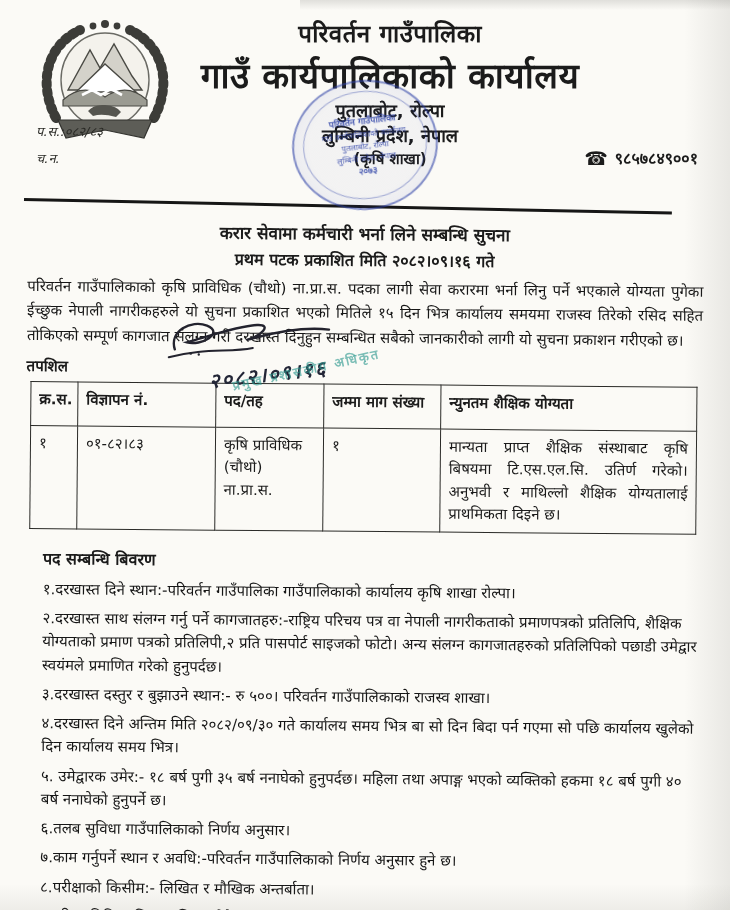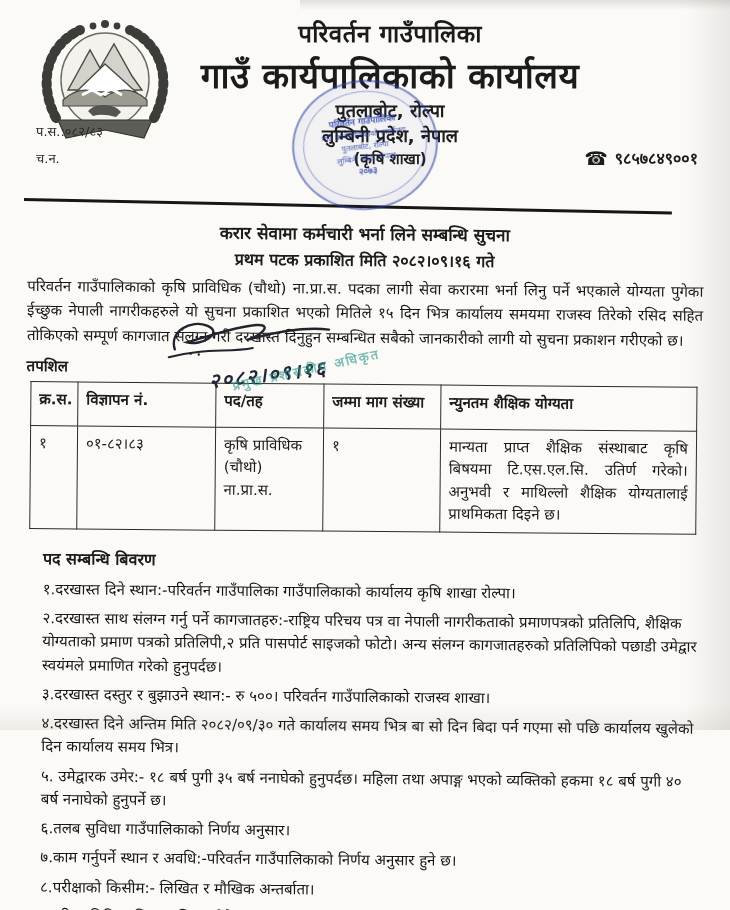--- a/index.html
+++ b/index.html
@@ -3,40 +3,40 @@
 <meta charset="utf-8">
 <style>
   * { box-sizing: border-box; margin: 0; padding: 0; }
   html, body {
     width: 730px; height: 910px;
     font-family: "DejaVu Sans", "Liberation Sans", sans-serif;
     background: #fbfaf6;
     color: #1b1b1b;
     overflow: hidden;
   }
-  .page { position: relative; width: 730px; height: 730px; background: #fbfaf6; }
+  .page { position: relative; width: 730px; height: 910px; background: #fbfaf6; }
 
   
   .shade-right { position:absolute; top:0; right:0; width:46px; height:100%;
     background: linear-gradient(to right, rgba(120,120,115,0) 0%, rgba(120,120,115,.14) 100%); pointer-events:none; z-index:30; }
   .shade-top { position:absolute; top:0; left:300px; right:0; height:10px;
     background: linear-gradient(to bottom, rgba(100,100,95,.18), rgba(100,100,95,0)); pointer-events:none; z-index:30; }
   .shade-bottom { position:absolute; bottom:0; left:0; width:100%; height:26px;
     background: linear-gradient(to top, rgba(120,120,110,.10), rgba(120,120,110,0)); pointer-events:none; z-index:30; }
 
   
   .letterhead { position: absolute; top: 0; left: 0; width: 100%; height: 205px; }
   .emblem { position: absolute; left: 30px; top: 18px; width: 150px; height: 132px; }
   .head-center { position: absolute; left: 155px; top: 16px; width: 470px; text-align: center; }
   .muni-name   { font-size: 24px; font-weight: bold; letter-spacing: .5px; }
   .office-name { font-size: 35px; font-weight: bold; margin-top: 2px; letter-spacing: .5px; }
   .addr        { font-size: 18px; font-weight: bold; line-height: 1.25; margin-top: 2px; }
   .branch      { font-size: 15px; font-weight: bold; margin-top: 1px; }
 
-  .refs { position: absolute; left: 36px; top: 118px; font-size: 13px; line-height: 2.1; color: #2a2a26; }
+  .refs { position: absolute; left: 36px; top: 118px; font-size: 13px; line-height: 2.1; color: #2a2a26; font-style: italic; }
   .phone-wrap { position: absolute; right: 32px; top: 146px; font-size: 16px; font-weight: bold; }
   .phone-icon { font-size: 19px; margin-right: 7px; position: relative; top: 1px; }
 
   
   .round-stamp {
     position: absolute; left: 292px; top: 80px; width: 146px; height: 130px;
     border: 2.5px solid rgba(42,62,165,.55); border-radius: 50%;
     transform: rotate(-7deg);
     display: flex; flex-direction: column; align-items: center; justify-content: center;
     color: rgba(42,62,165,.82);

